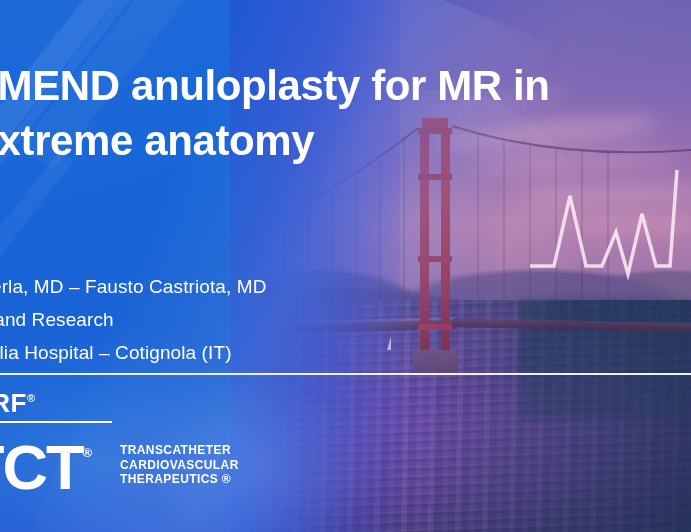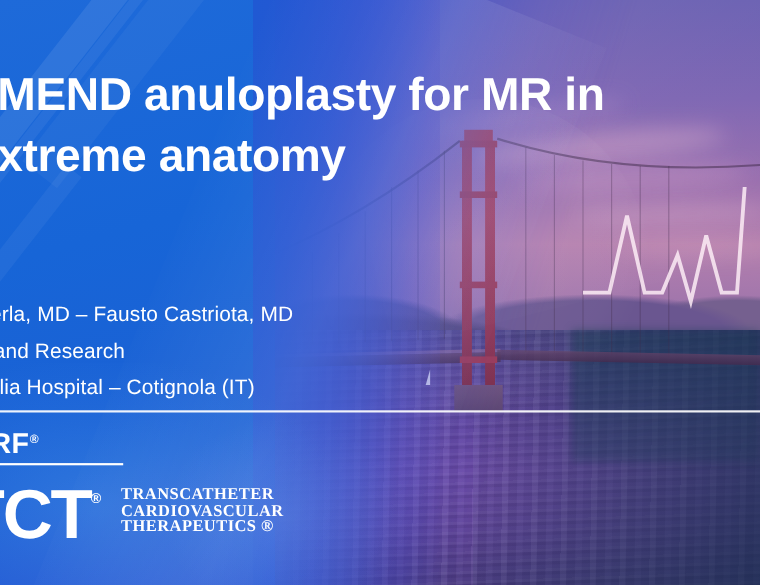--- a/index.html
+++ b/index.html
@@ -269,28 +269,27 @@
     left: -4px; top: 32px;
     color: #ffffff;
     font-size: 63px;
     font-weight: bold;
     letter-spacing: -2px;
     line-height: 66px;
   }
   .tct sup { font-size: 13px; vertical-align: 32px; letter-spacing: 0; }
   .tagline {
     position: absolute;
-    left: 140px; top: 55px;
+    left: 150px; top: 55px;
     color: #ffffff;
-    font-size: 15px;
+    font-size: 12px;
     font-weight: bold;
     line-height: 14.5px;
     letter-spacing: 0.4px;
     white-space: pre-line;
-    font-family: Liberation Serif, serif;
   }
 </style>
 </head>
 <body>
 
 <div id="slide">
 
   <div class="photo-layer">
     <div class="sky2"></div>
     <div class="cloud c4"></div>

